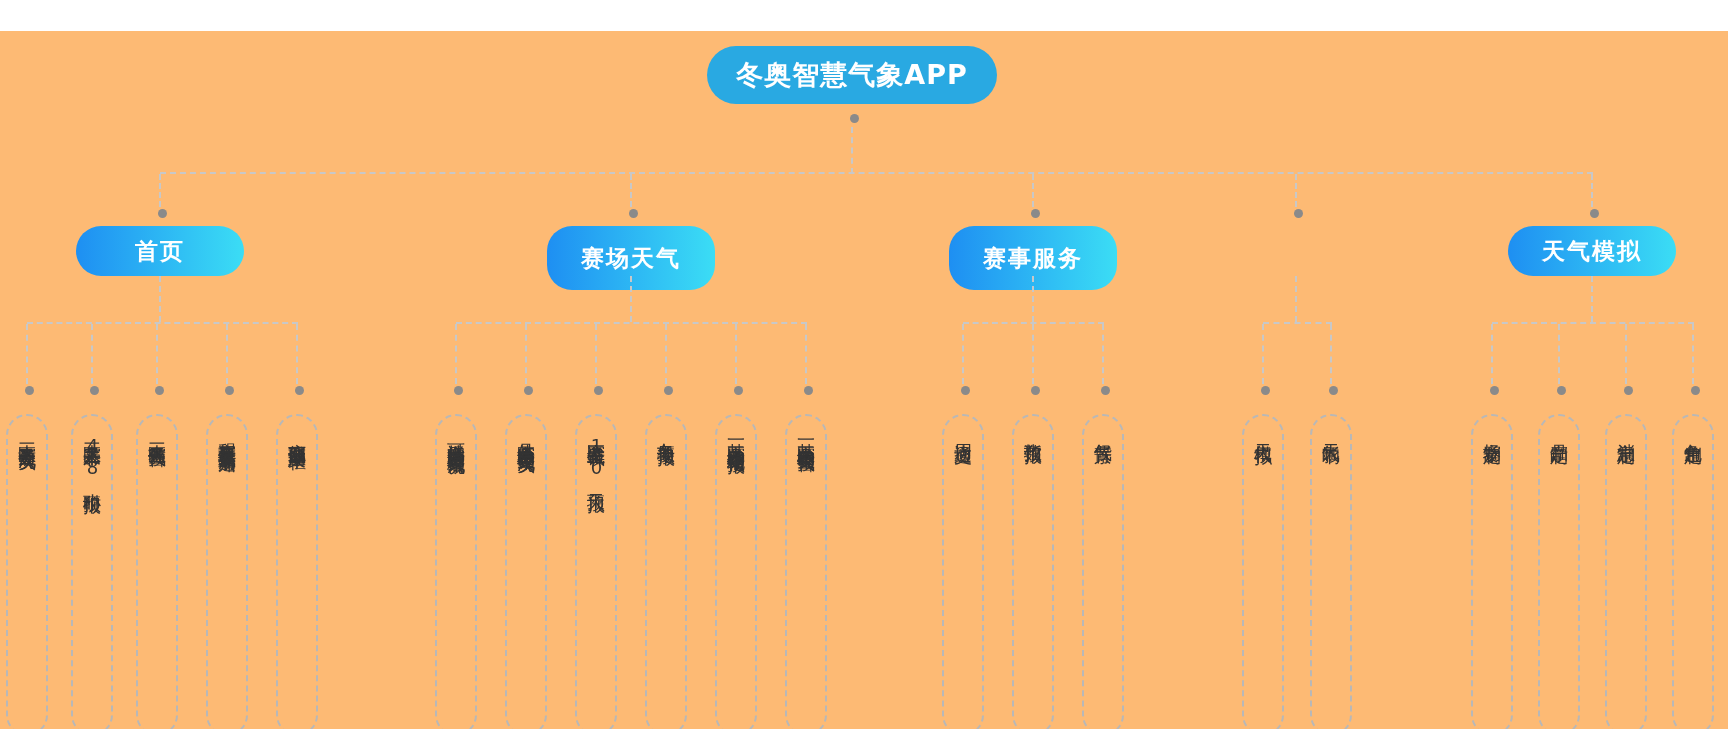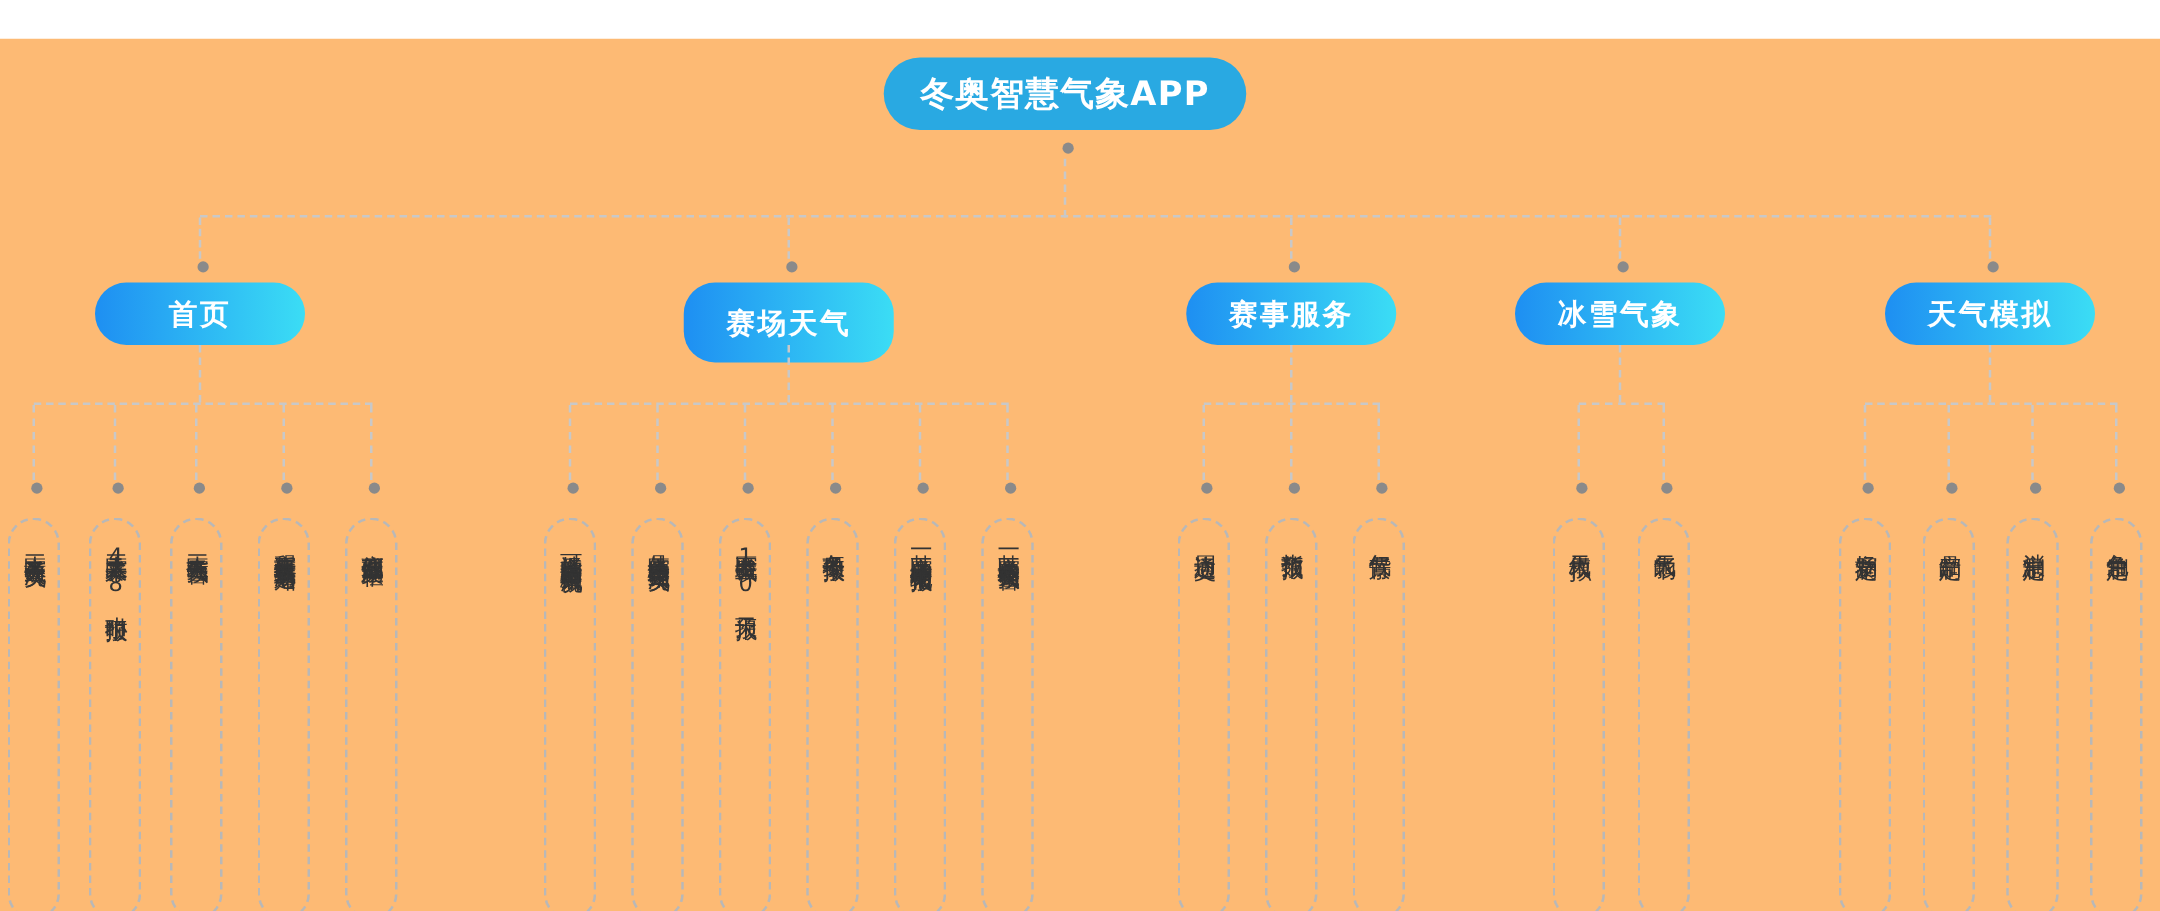--- a/index.html
+++ b/index.html
@@ -65,25 +65,22 @@
   <div class="vline enddot" style="left:1032px;top:143px;height:33px;"></div>
   <div class="vline enddot" style="left:1295px;top:143px;height:33px;"></div>
   <div class="vline enddot" style="left:1591px;top:143px;height:33px;"></div>
 
   <div class="branch-node" style="left:76px;top:195px;width:168px;height:50px;">
     <span>首页</span>
   </div>
   <div class="branch-node" style="left:547px;top:195px;width:168px;height:64px;">
     <span>赛场天气</span>
   </div>
-  <div class="branch-node" style="left:949px;top:195px;width:168px;height:50px;">
+  <div class="branch-node" style="left:949px;top:195px;width:168px;height:64px;">
     <span>赛事服务</span>
-  </div>
-  <div class="branch-node" style="left:1212px;top:195px;width:168px;height:50px;">
-    <span>冰雪气象</span>
   </div>
   <div class="branch-node" style="left:1508px;top:195px;width:168px;height:50px;">
     <span>天气模拟</span>
   </div>
 
   <div class="vline" style="left:159px;top:245px;height:46px;"></div>
   <div class="hline" style="left:27px;top:291px;width:271px;"></div>
   <div class="vline enddot" style="left:26px;top:293px;height:60px;"></div>
   <div class="vline enddot" style="left:91px;top:293px;height:60px;"></div>
   <div class="vline enddot" style="left:156px;top:293px;height:60px;"></div>

